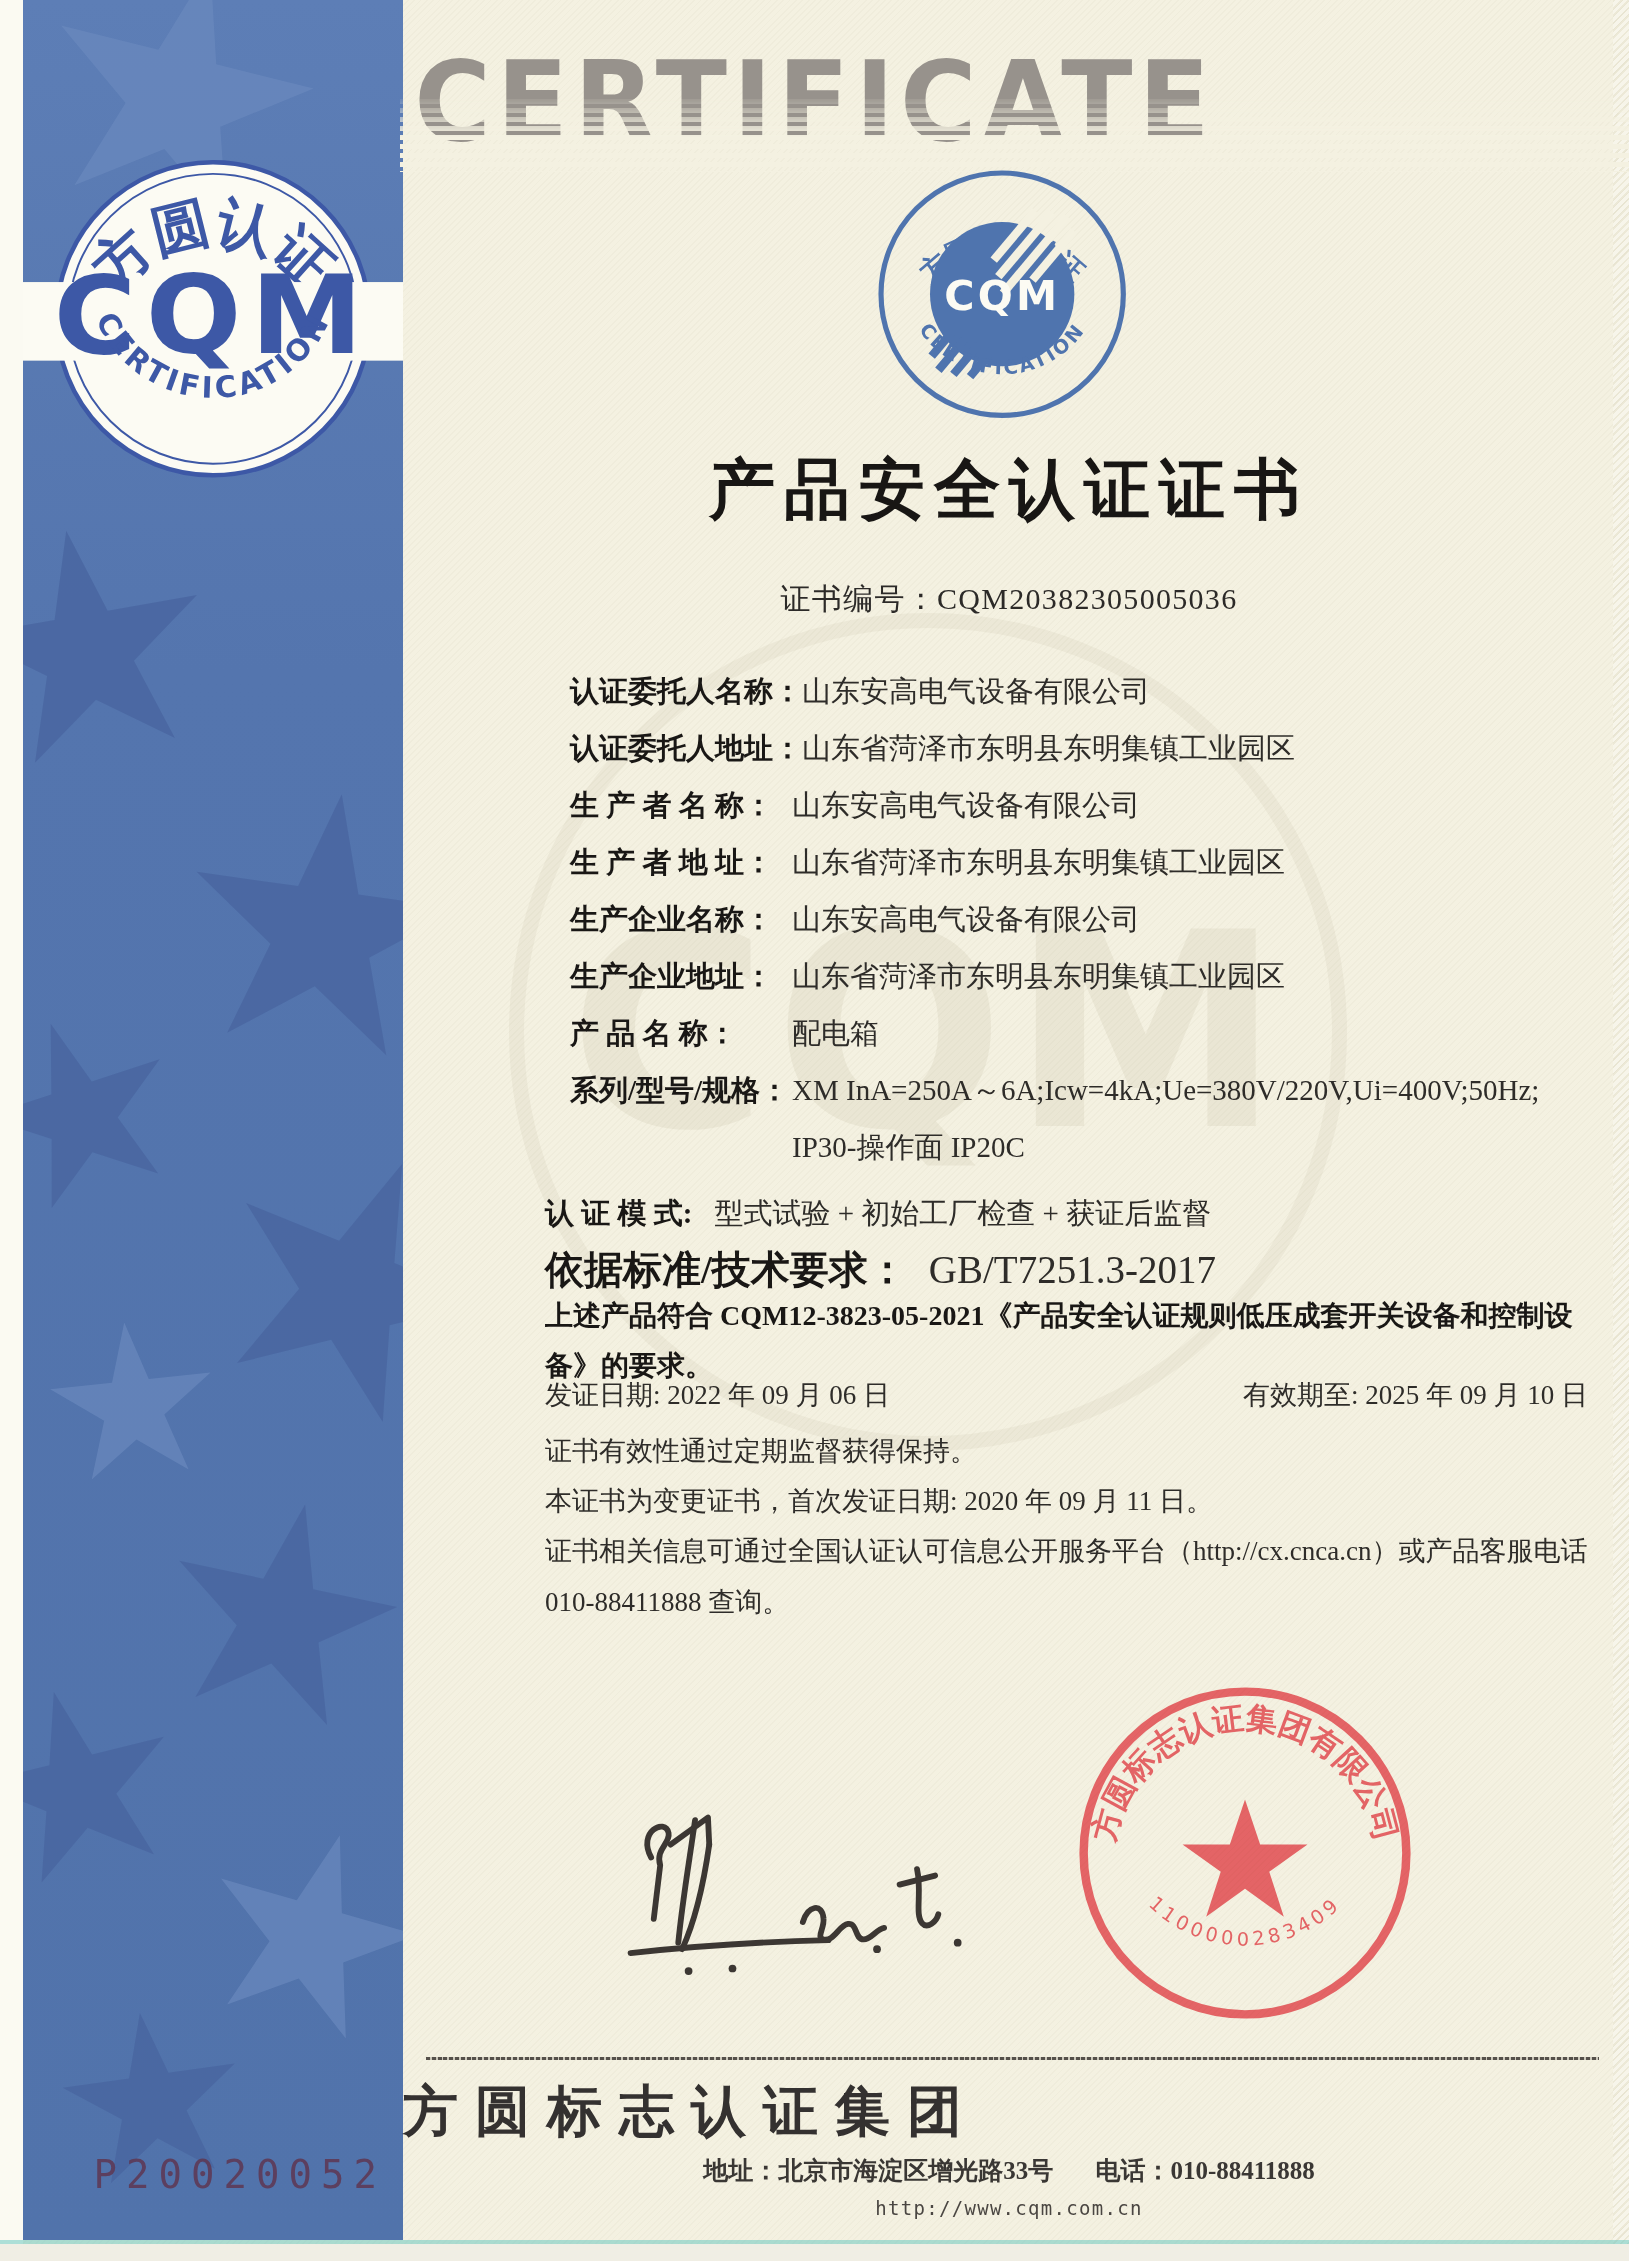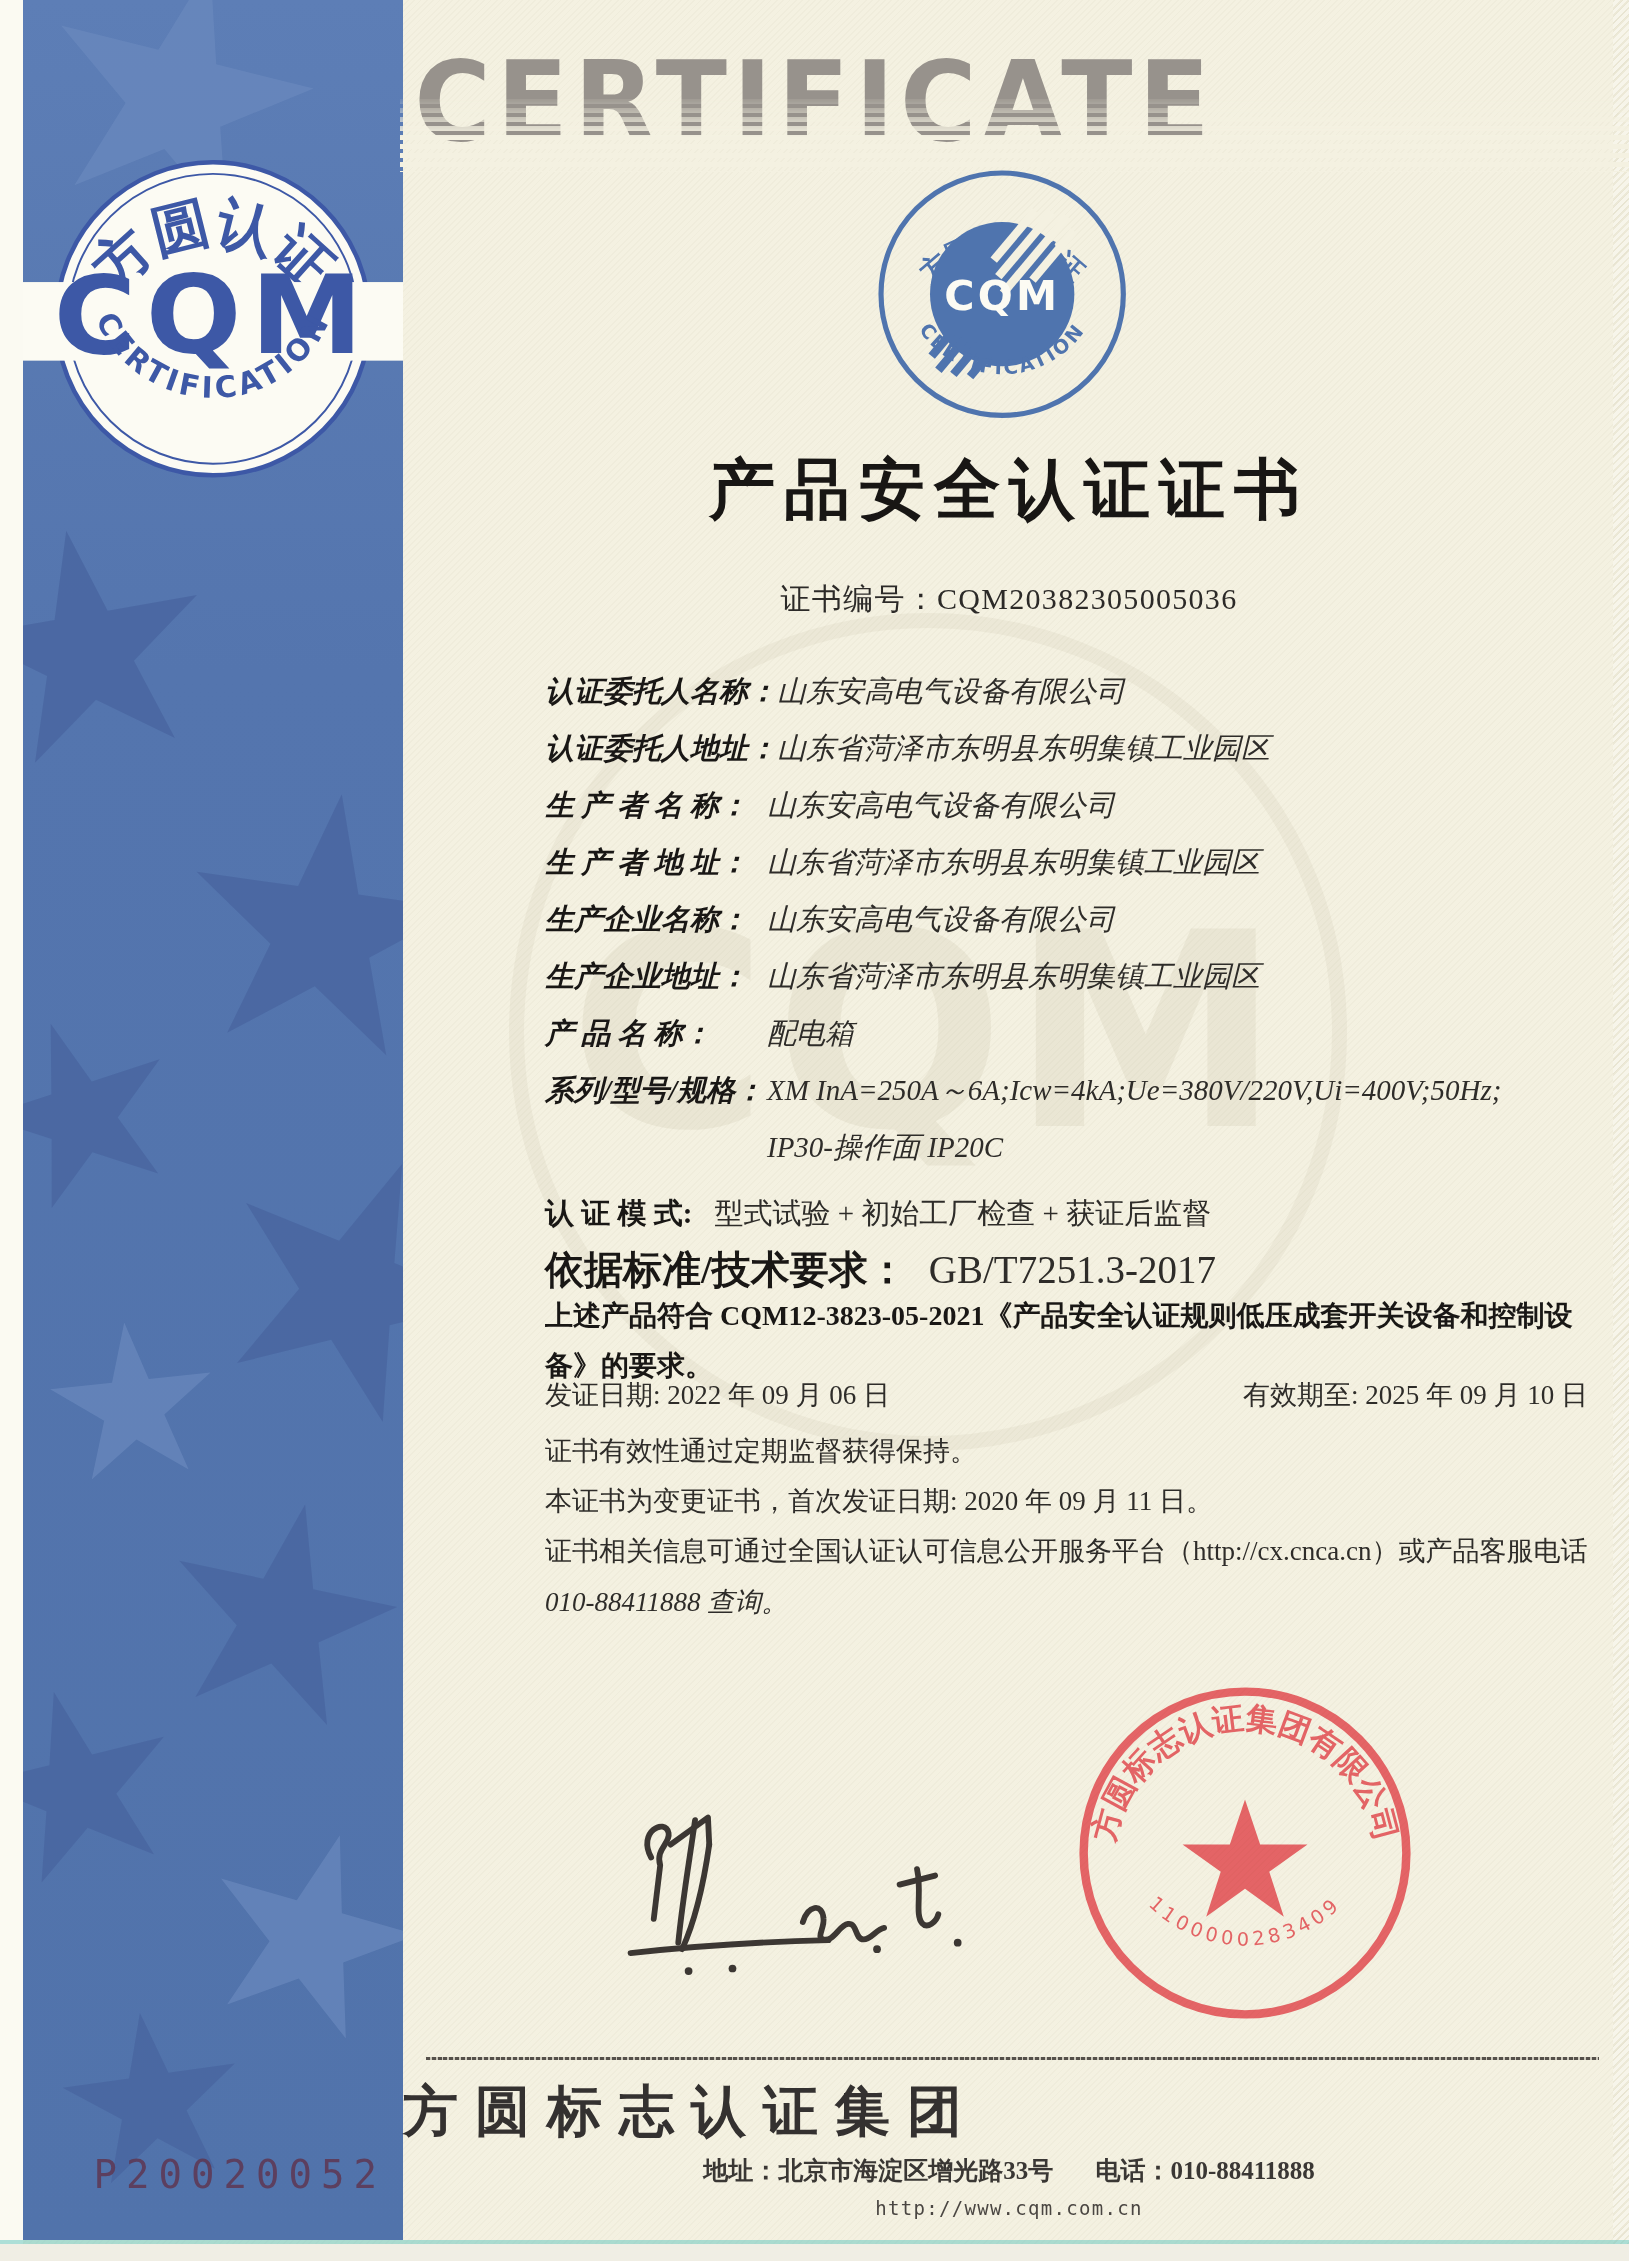--- a/index.html
+++ b/index.html
@@ -45,21 +45,21 @@
       font-size:30px; color:#2c2a28; letter-spacing:1.3px; }
 
   
   .watermark { position:absolute; left:509px; top:613px; width:838px; height:838px;
       border:15.5px solid rgba(168,158,126,.10); border-radius:50%;
       display:flex; align-items:center; justify-content:center;
       font-family:"DejaVu Sans",sans-serif; font-weight:700; font-size:271px;
       color:rgba(168,158,126,.12); letter-spacing:6.4px; }
 
   
-  .fields { position:absolute; left:545px; top:672px; width:1057px;font-style:italic; }
+  .fields { position:absolute; left:570px; top:672px; width:1057px; }
   .frow { display:flex; align-items:flex-start; height:57px; font-size:29px; color:#2e2c29; }
   .frow .lbl { flex:0 0 222px; font-weight:700; color:#191715; white-space:nowrap; }
   .frow .val { flex:1; font-family:"Liberation Serif","DejaVu Serif",serif; }
   .spec-cont { margin-left:222px; height:45px; font-size:29px; color:#2e2c29; }
 
   .mode-row { position:absolute; left:545px; top:1194px; font-size:29px; color:#2e2c29; }
   .mode-row .lbl, .std-row .lbl, .conform { font-weight:700; color:#191715; }
   .std-row { position:absolute; left:545px; top:1243px; font-size:39px; color:#2e2c29; }
   .gap30 { display:inline-block; width:22px; }
   .conform { position:absolute; left:545px; top:1291px; width:1063px;
@@ -209,21 +209,21 @@
   </div>
   <div class="conform">上述产品符合 CQM12-3823-05-2021《产品安全认证规则低压成套开关设备和控制设备》的要求。</div>
 
   <div class="dates">
     <span>发证日期: 2022 年 09 月 06 日</span>
     <span>有效期至: 2025 年 09 月 10 日</span>
   </div>
   <div class="plain-line" style="top:1433px;">证书有效性通过定期监督获得保持。</div>
   <div class="plain-line" style="top:1483px;">本证书为变更证书，首次发证日期: 2020 年 09 月 11 日。</div>
   <div class="plain-line" style="top:1533px;">证书相关信息可通过全国认证认可信息公开服务平台（http://cx.cnca.cn）或产品客服电话</div>
-  <div class="plain-line" style="top:1584px;font-style:italic;">010-88411888 查询。</div>
+  <div class="plain-line" style="top:1584px;">010-88411888 查询。</div>
 
   <div class="signature">
     <svg width="413" height="226" viewBox="0 0 640 350">
       <g fill="none" stroke="#3c3733" stroke-width="9" stroke-linecap="round" stroke-linejoin="round">
         <path d="M70,120 C48,80 92,58 97,82 C100,98 76,108 84,132 L74,215"></path>
         <path d="M138,62 C130,120 118,190 112,252"></path>
         <path d="M100,100 L158,58 L160,100"></path>
         <path d="M160,100 C150,170 135,225 118,262"></path>
         <path d="M38,268 C150,256 260,250 345,248"></path>
         <path d="M305,220 c8,-26 30,-30 32,-6 c2,16 -12,30 0,33 c16,4 24,-22 38,-24 c15,-2 10,24 24,24 c12,0 20,-16 32,-18"></path>

